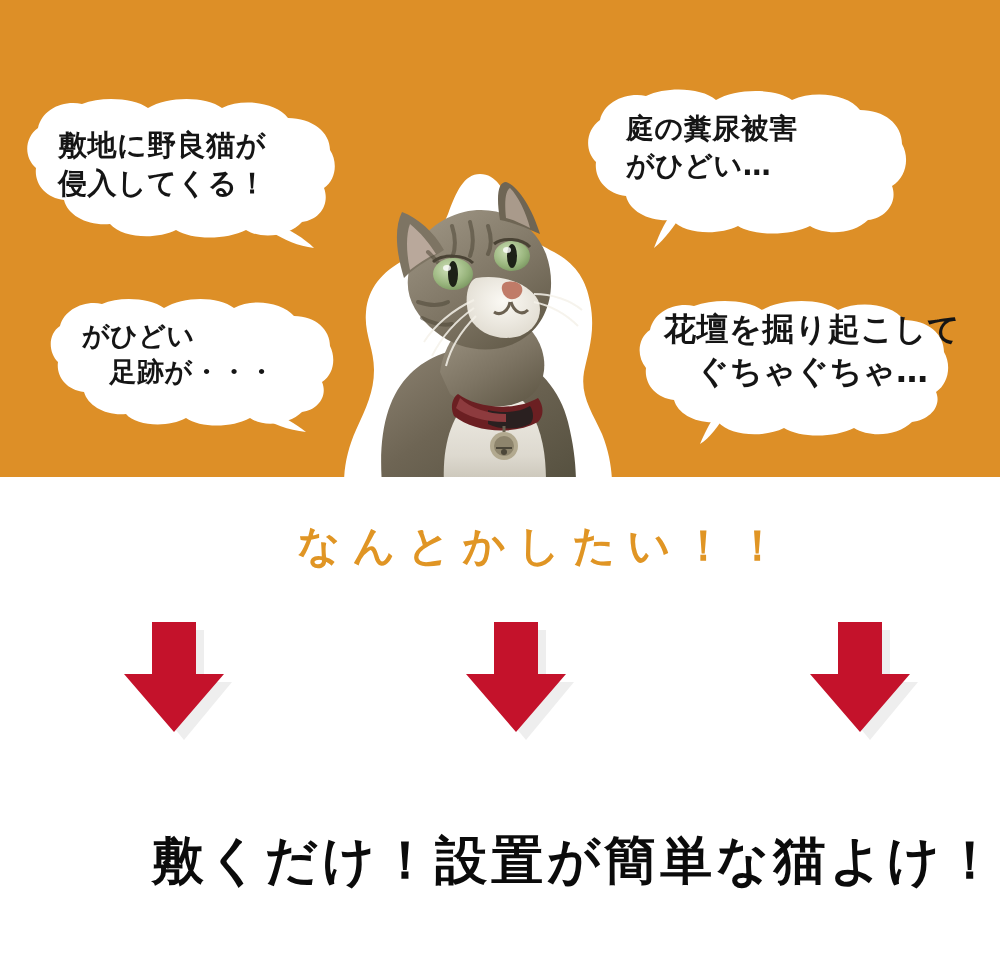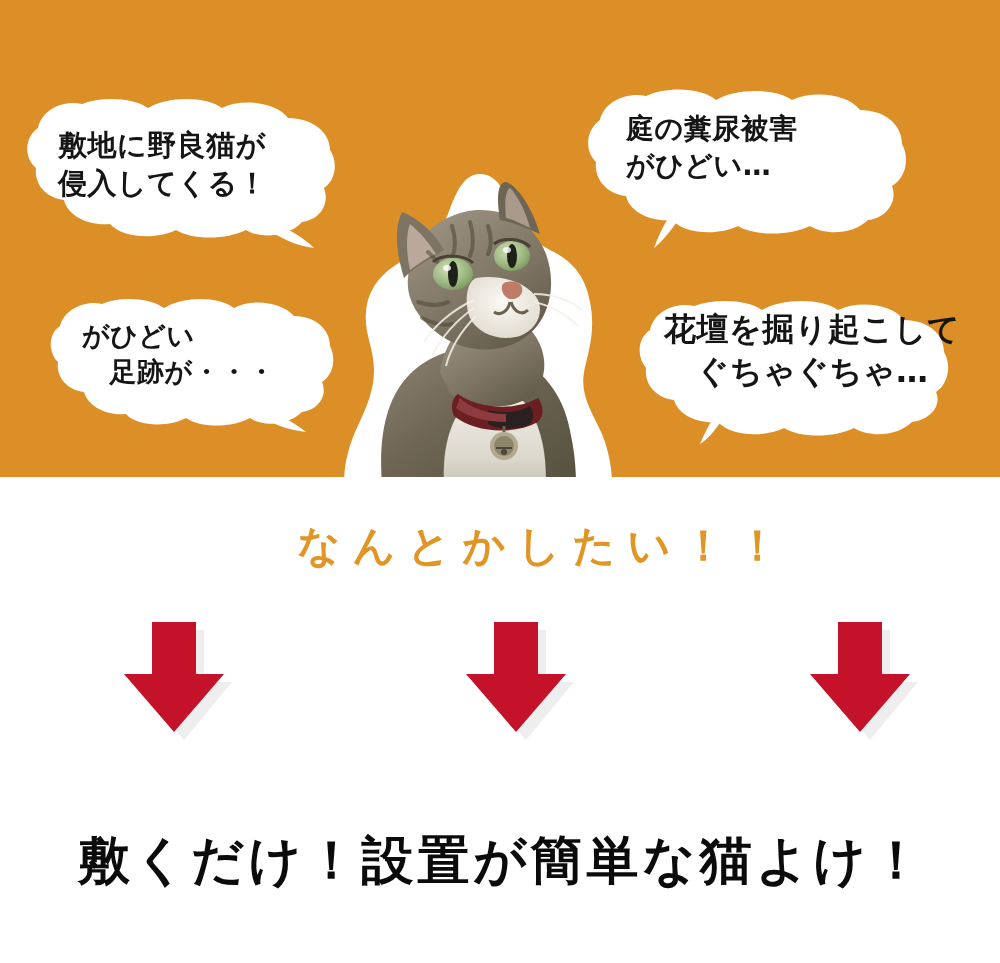--- a/index.html
+++ b/index.html
@@ -130,21 +130,21 @@
   #arrow-1 { left: 110px; }
   #arrow-2 { left: 452px; }
   #arrow-3 { left: 796px; }
 
   
   #final-headline {
     position: absolute;
     left: 0;
     top: 826px;
     width: 1000px;
-    text-align: center;
+    text-align: right;
     color: #0b0b0b;
     font-size: 52px;
     font-weight: 700;
     letter-spacing: 4px;
     text-indent: 4px;
     white-space: nowrap;
   }
 </style>
 </head>
 <body>

